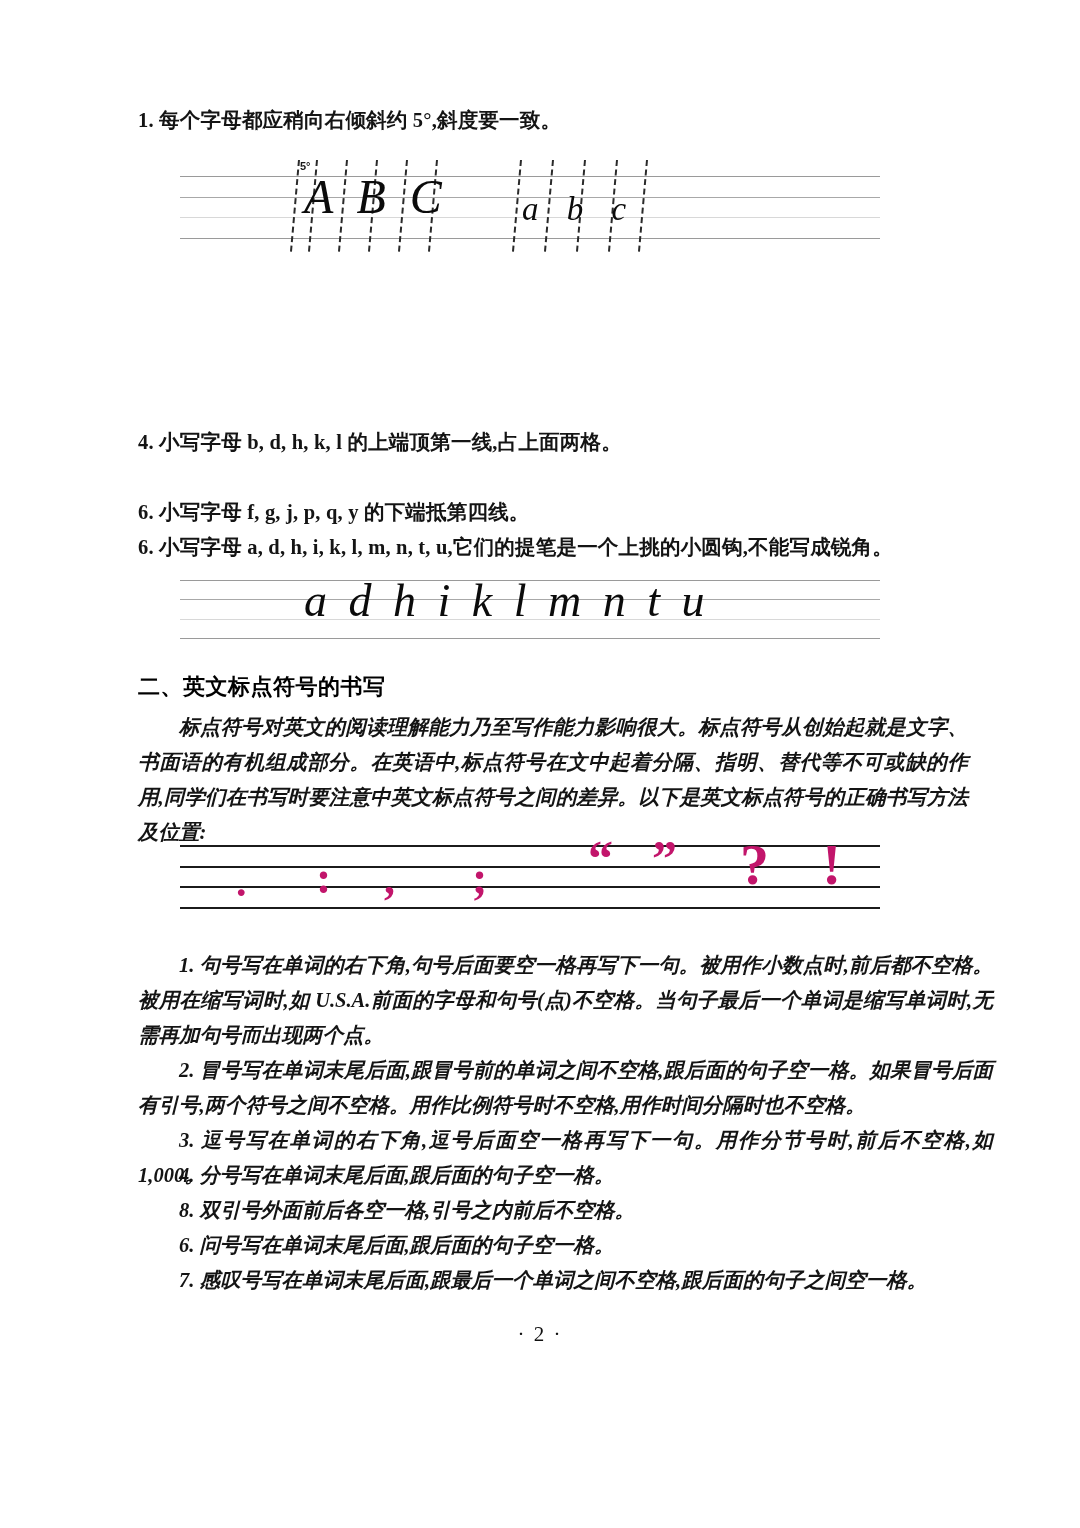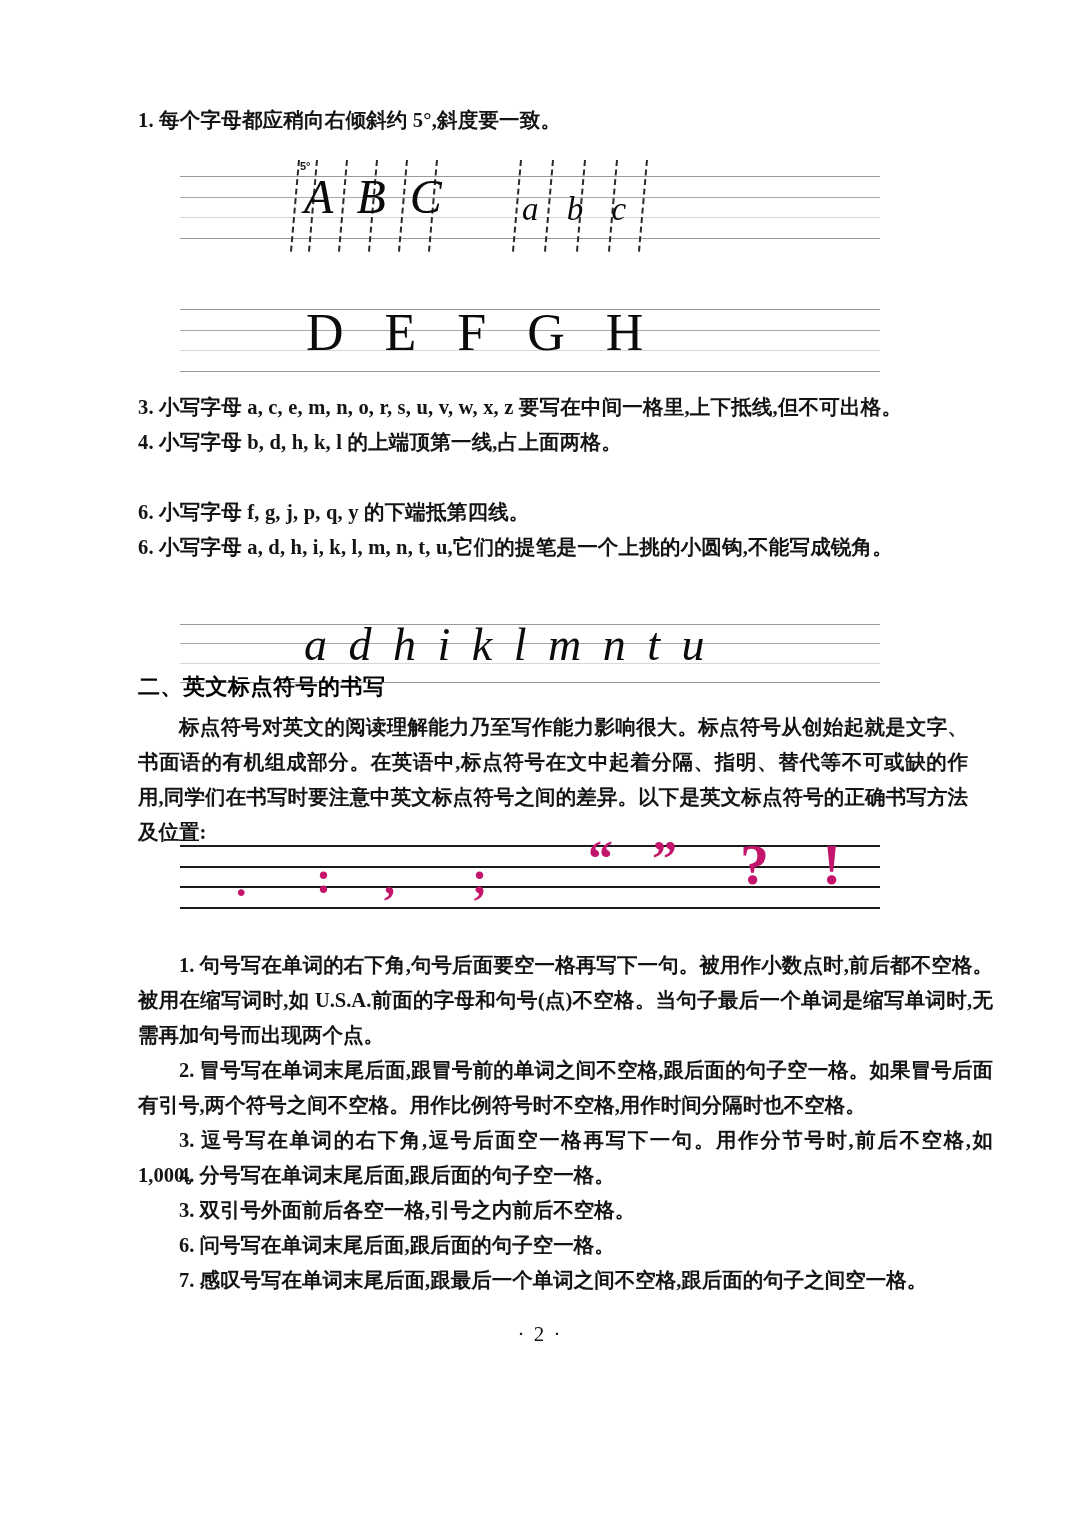--- a/index.html
+++ b/index.html
@@ -39,21 +39,21 @@
     left: 138px;
     width: 830px;
     font-size: 20.5px;
     line-height: 35px;
     color: #141414;
     font-weight: 600;
     text-align: justify;
     text-align-last: left;
     text-justify: inter-character;
   }
-  .para-indent { text-indent: 2em; }
+  .para-indent { text-indent: 2em; font-style: italic; }
 
   .section-head {
     position: absolute;
     left: 138px;
     font-size: 22px;
     font-weight: 700;
     color: #000000;
     letter-spacing: 0.5px;
   }
 
@@ -169,36 +169,26 @@
 
       <div class="slant-label" style="left:120px; top:-16px;">5°</div>
 
       <div class="gl" style="left:124px; top:-3px; font-size:48px; font-style:italic; letter-spacing:6px; font-weight:500;">A B C</div>
 
       <div class="gl" style="left:342px; top:17px; font-size:33px; font-style:italic; letter-spacing:10px; font-weight:500;">a b c</div>
     </div>
   </div>
 
 
-  <div class="staff s1" style="top:309px; height:62px;">
-    <div class="ln l0"></div>
-    <div class="ln l1"></div>
-    <div class="ln l2"></div>
-    <div class="ln l3"></div>
-    <div class="glyphs">
-      <div class="gl" style="left:126px; top:-2px; font-size:52px; letter-spacing:14px; font-weight:400;">D E F G H</div>
-    </div>
-  </div>
-
-  <div class="rule-line" style="top:392px;">3. 小写字母 a, c, e, m, n, o, r, s, u, v, w, x, z 要写在中间一格里,上下抵线,但不可出格。</div>
+
   <div class="rule-line" style="top:427px;">4. 小写字母 b, d, h, k, l 的上端顶第一线,占上面两格。</div>
   <div class="rule-line" style="top:497px;">6. 小写字母 f, g, j, p, q, y 的下端抵第四线。</div>
   <div class="rule-line" style="top:532px;">6. 小写字母 a, d, h, i, k, l, m, n, t, u,它们的提笔是一个上挑的小圆钩,不能写成锐角。</div>
 
-  <div class="staff s1" style="top:580px; height:58px;margin-top:44px;">
+  <div class="staff s1" style="top:580px; height:58px;">
     <div class="ln l0"></div>
     <div class="ln l1"></div>
     <div class="ln l2"></div>
     <div class="ln l3"></div>
     <div class="glyphs">
       <div class="gl" style="left:124px; top:-2px; font-size:46px; font-style:italic; letter-spacing:5px; font-weight:400;">a d h i k l m n t u</div>
     </div>
   </div>
 
   <div class="section-head" style="top:672px;">二、英文标点符号的书写</div>
@@ -232,21 +222,21 @@
   </div>
 
   <div class="para para-indent" style="top:948px; width:855px;">1. 句号写在单词的右下角,句号后面要空一格再写下一句。被用作小数点时,前后都不空格。被用在缩写词时,如 U.S.A.前面的字母和句号(点)不空格。当句子最后一个单词是缩写单词时,无需再加句号而出现两个点。</div>
 
   <div class="para para-indent" style="top:1053px; width:855px;">2. 冒号写在单词末尾后面,跟冒号前的单词之间不空格,跟后面的句子空一格。如果冒号后面有引号,两个符号之间不空格。用作比例符号时不空格,用作时间分隔时也不空格。</div>
 
   <div class="para para-indent" style="top:1123px; width:855px;">3. 逗号写在单词的右下角,逗号后面空一格再写下一句。用作分节号时,前后不空格,如 1,000。</div>
 
   <div class="para para-indent" style="top:1158px; width:855px;">4. 分号写在单词末尾后面,跟后面的句子空一格。</div>
 
-  <div class="para para-indent" style="top:1193px; width:855px;">3. 双引号外面前后各空一格,引号之内前后不空格。</div>
+  <div class="para para-indent" style="top:1193px; width:855px;">8. 双引号外面前后各空一格,引号之内前后不空格。</div>
 
   <div class="para para-indent" style="top:1228px; width:855px;">6. 问号写在单词末尾后面,跟后面的句子空一格。</div>
 
   <div class="para para-indent" style="top:1263px; width:855px;">7. 感叹号写在单词末尾后面,跟最后一个单词之间不空格,跟后面的句子之间空一格。</div>
 
   <div class="pnum" style="top:1322px;">· 2 ·</div>
 
 </div>
 
 </body></html>

